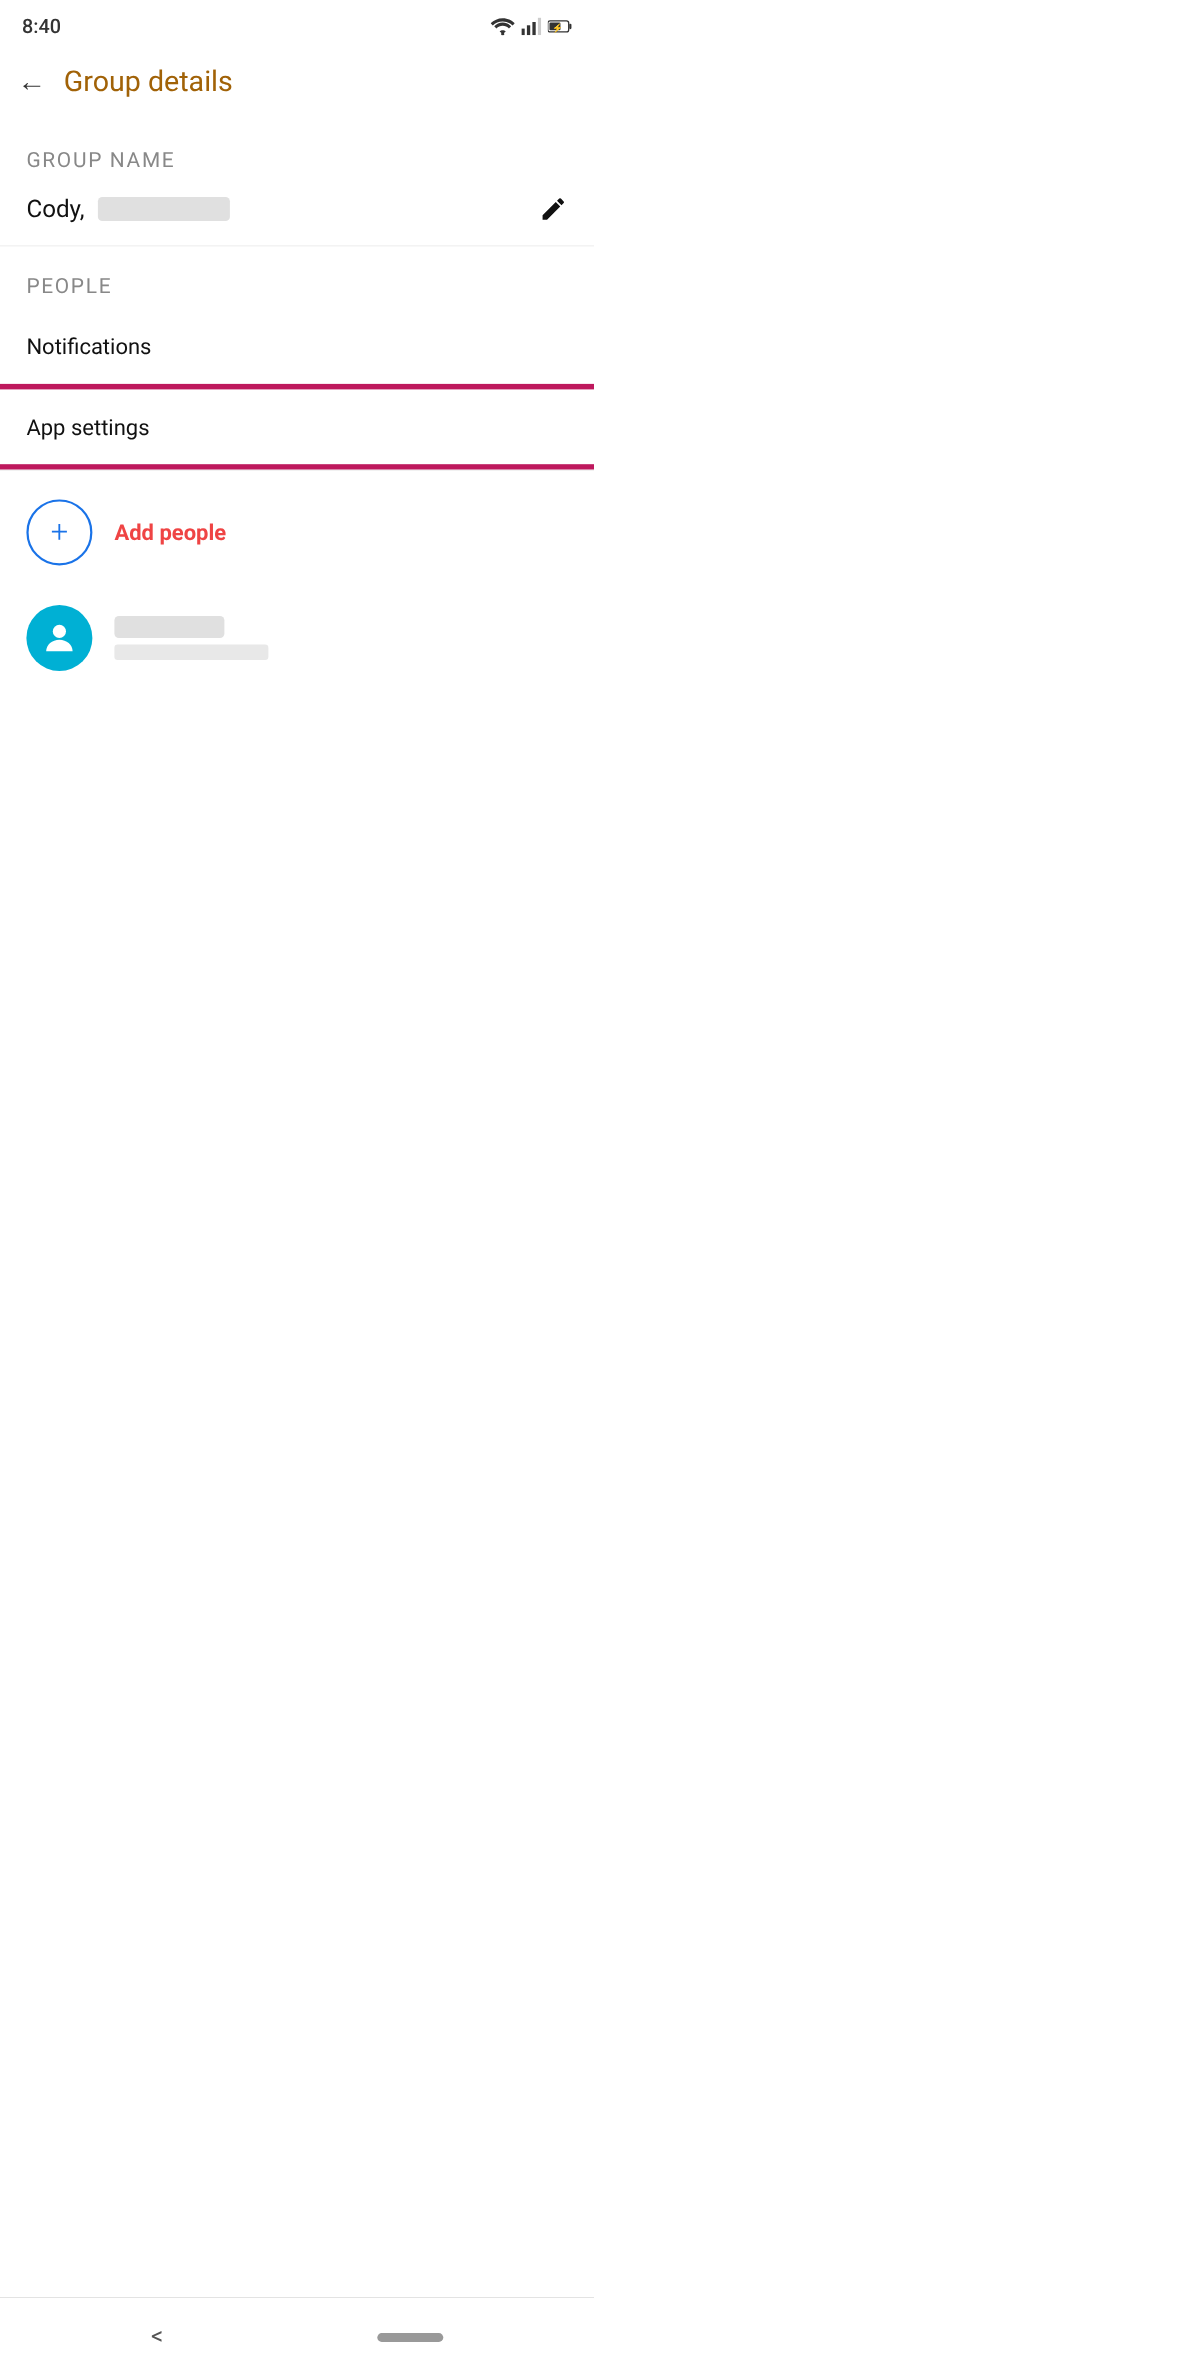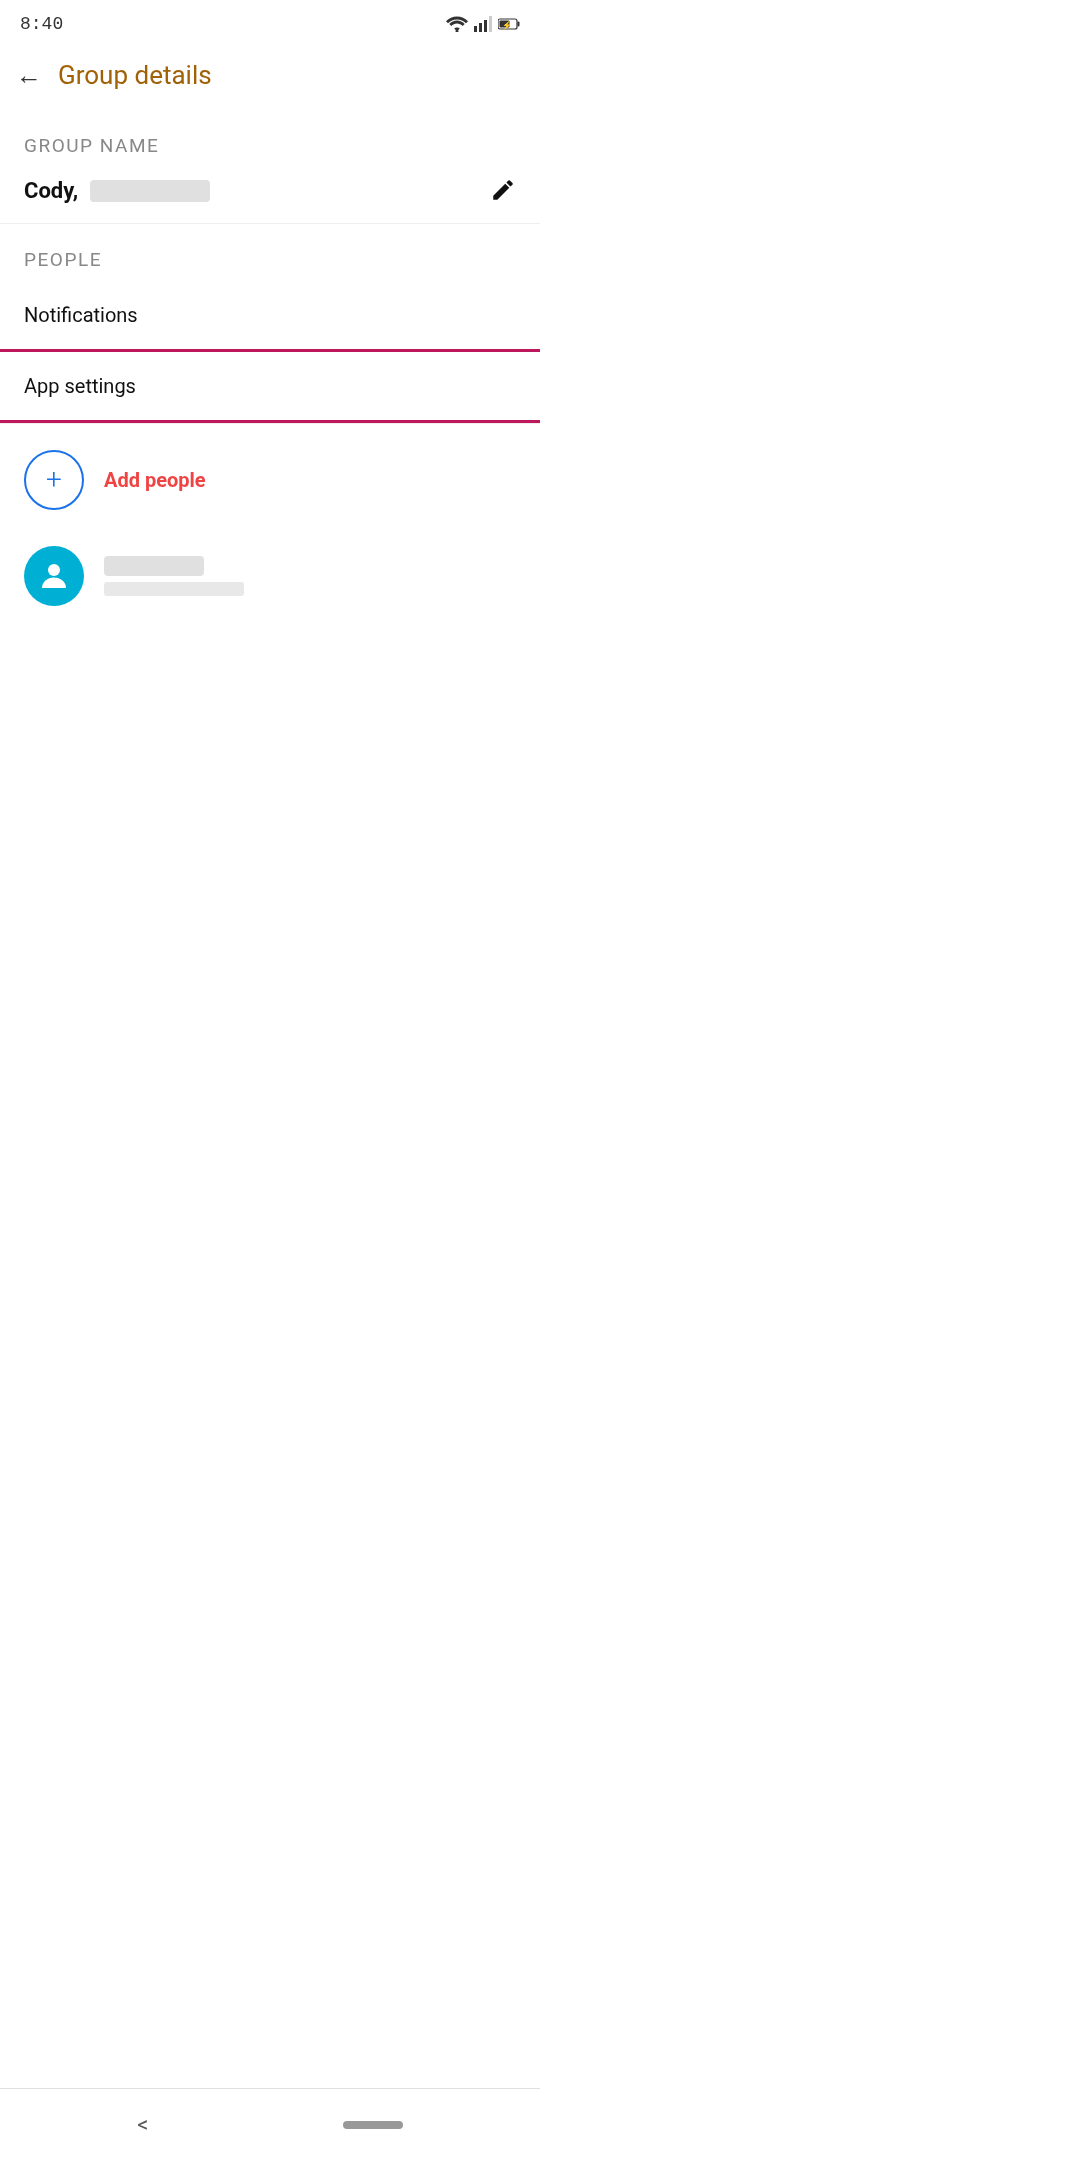--- a/index.html
+++ b/index.html
@@ -25,21 +25,20 @@
       justify-content: space-between;
       align-items: center;
       padding: 12px 20px 8px 20px;
       height: 44px;
     }
 
     .status-time {
       font-size: 18px;
       font-weight: 500;
       color: #333333;
-      font-family: Liberation Mono, monospace;
     }
 
     .status-icons {
       display: flex;
       align-items: center;
       gap: 6px;
     }
 
     
     .top-bar {
@@ -67,24 +66,23 @@
       font-size: 19px;
       font-weight: 400;
       color: #888888;
       letter-spacing: 0.08em;
       padding: 24px 24px 10px 24px;
     }
 
     
     .group-name-row {
       display: flex;
-      align-items: flex-end;
+      align-items: center;
       justify-content: space-between;
       padding: 10px 24px 20px 24px;
-      font-weight: bold;
     }
 
     .group-name-text {
       font-size: 22px;
       color: #111111;
       display: flex;
       align-items: center;
       gap: 8px;
     }
 
@@ -110,21 +108,21 @@
       background: #eeeeee;
       margin: 0 0;
     }
 
     
     .option-item {
       padding: 22px 24px;
       font-size: 20px;
       color: #111111;
       cursor: pointer;
-      border-bottom: 3px solid #be185d;
+      border-bottom: 5px solid #be185d;
     }
 
     .option-item:last-child {
       border-bottom: none;
     }
 
     
     .people-section {
       margin-top: 8px;
     }

